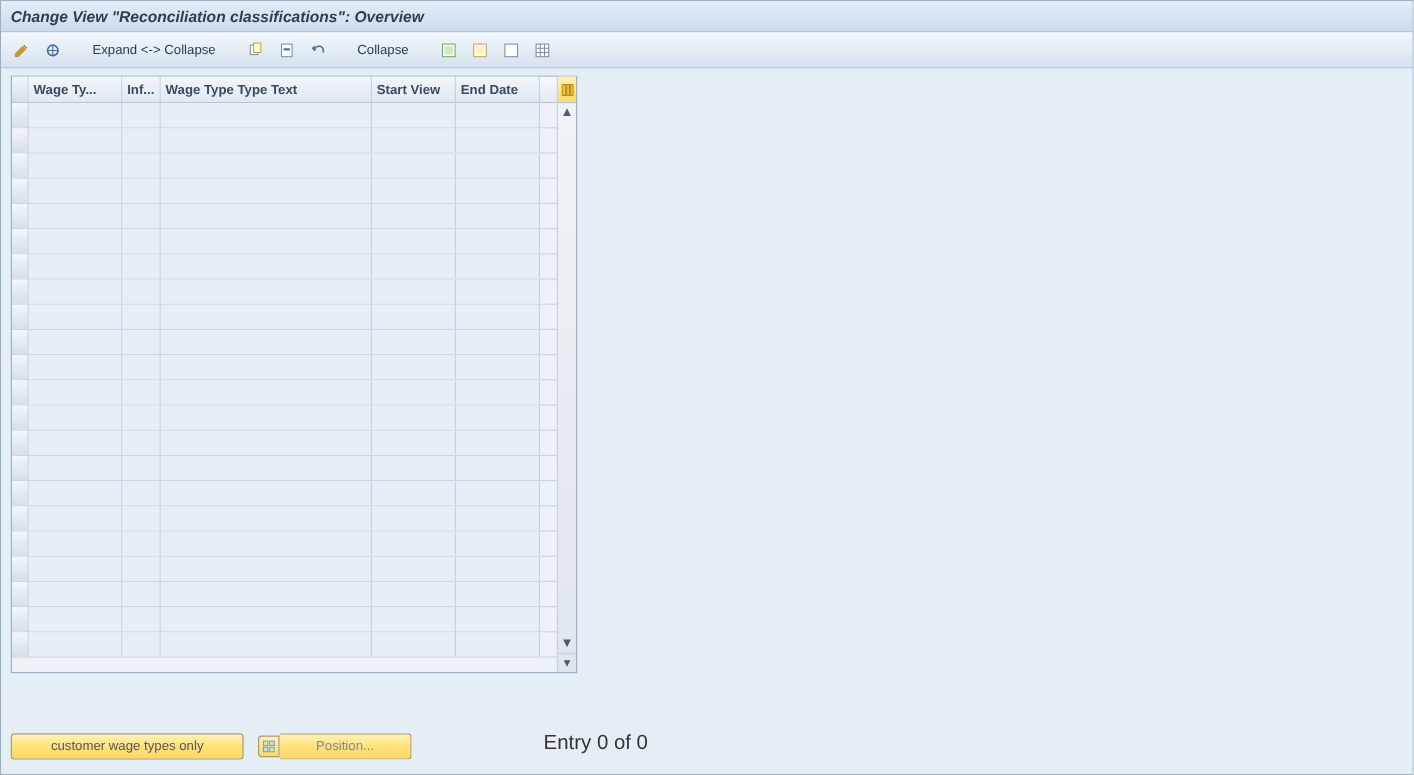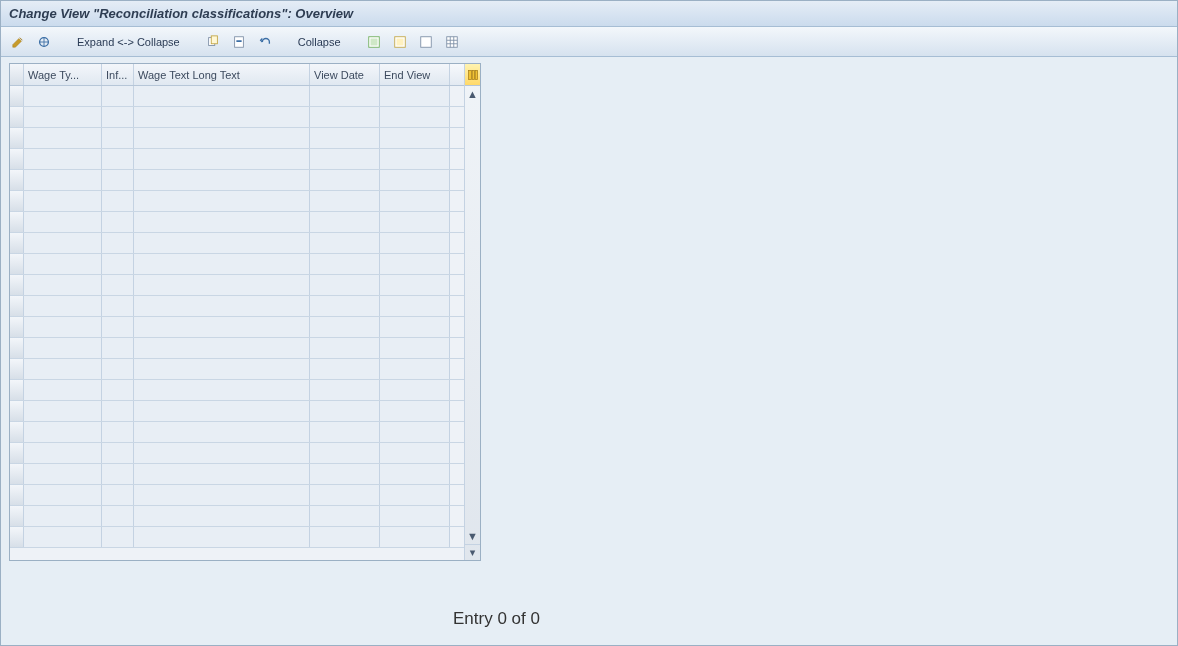--- a/index.html
+++ b/index.html
@@ -89,21 +89,21 @@
   .th, .td, .sel {
     border-right: 1px solid #c4d2e2;
     display: flex;
     align-items: center;
     padding: 0 4px;
     overflow: hidden;
     white-space: nowrap;
     text-overflow: ellipsis;
     color: #3c4a5e;
   }
-  .th { font-weight: normal; background: linear-gradient(to bottom,#f3f6fa,#e0e8f1); }
+  .th { font-weight: bold; background: linear-gradient(to bottom,#f3f6fa,#e0e8f1); }
   .sel { background: linear-gradient(to bottom,#f3f6fa,#d7dfe8); }
   .tbody {
     flex: 1;
     overflow: hidden;
     background: #eef2f7;
   }
   .trow {
     display: flex;
     height: 21px;
     border-bottom: 1px solid #c9d6e4;
@@ -263,23 +263,23 @@
   </div>
 
   <div class="content">
     <div class="watermark">tutorialkart.com</div>
 
     <div class="table-wrap">
       <div class="theader">
         <div class="th sel col-sel"></div>
         <div class="th col-wt">Wage Ty...</div>
         <div class="th col-inf">Inf...</div>
-        <div class="th col-txt">Wage Text Long Text</div>
-        <div class="th col-sd">View Date</div>
-        <div class="th col-ed">End View</div>
+        <div class="th col-txt">Wage Type Type Text</div>
+        <div class="th col-sd">Start View</div>
+        <div class="th col-ed">End Date</div>
       </div>
       <div class="tbody" id="tbody">
           <div class="trow">
             <div class="sel col-sel"></div>
             <div class="td col-wt"></div>
             <div class="td col-inf"></div>
             <div class="td col-txt"></div>
             <div class="td col-sd"></div>
             <div class="td col-ed"></div>
           </div>
@@ -460,15 +460,29 @@
               <rect x="11" y="2" width="3" height="12" fill="#f1c232" stroke="#a87f1a"></rect>
             </svg>
         </div>
         <div class="scroll-btn">▲</div>
         <div class="scroll-track"></div>
         <div class="scroll-btn">▼</div>
         <div class="scroll-btn" style="border-top:1px solid #c4d2e2">▾</div>
       </div>
     </div>
 
+    <div class="footer">
+      <div class="btn wide">customer wage types only</div>
+      <div style="display:flex;align-items:center;gap:0">
+        <div class="btn-icon" style="border-top-right-radius:0;border-bottom-right-radius:0;">
+          <svg width="12" height="12" viewBox="0 0 16 16">
+              <rect x="2" y="2" width="5" height="5" fill="#cfe8c7" stroke="#6fae5b"></rect>
+              <rect x="9" y="2" width="5" height="5" fill="#d0dff0" stroke="#6b8fbf"></rect>
+              <rect x="2" y="9" width="5" height="5" fill="#d0dff0" stroke="#6b8fbf"></rect>
+              <rect x="9" y="9" width="5" height="5" fill="#cfe8c7" stroke="#6fae5b"></rect>
+            </svg>
+        </div>
+        <div class="btn" style="min-width:110px;border-top-left-radius:0;border-bottom-left-radius:0;border-left:none;color:#888">Position...</div>
+      </div>
+    </div>
     <div class="entry-status">Entry 0 of 0</div>
   </div>
 </div>
 
 </body></html>

